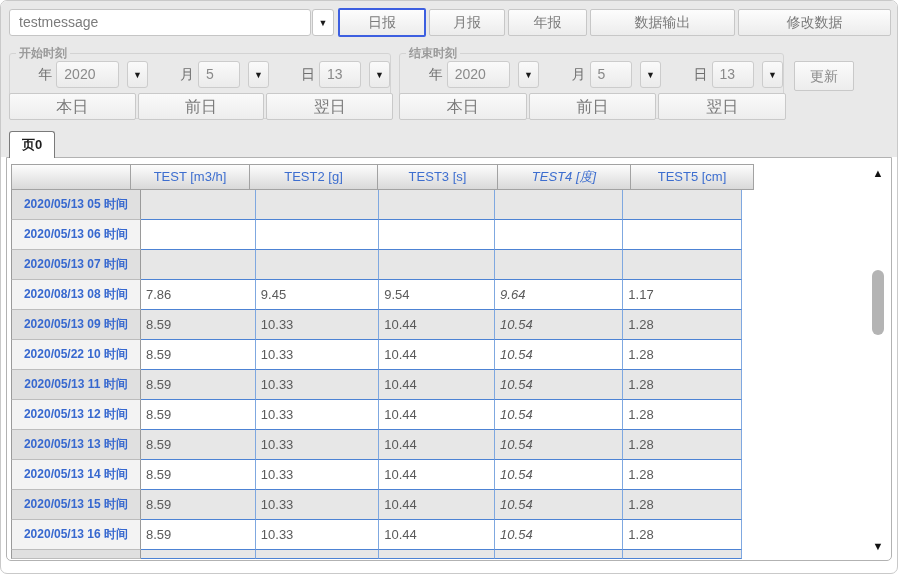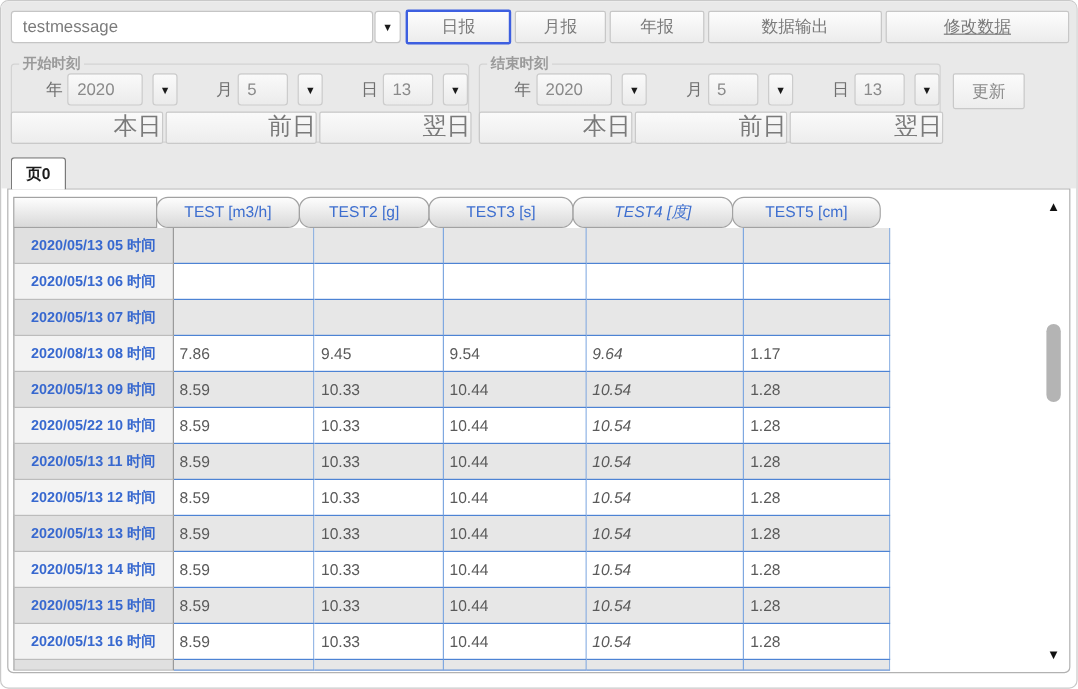--- a/index.html
+++ b/index.html
@@ -12,63 +12,63 @@
   .combo-text { position:absolute; left:8px; top:8px; width:302px; height:27px; background:#fff;
     border:1px solid #c5c5c5; border-radius:3px; color:#7b7b7b; font-size:14px; line-height:25px; padding-left:9px; }
   .combo-arrow { position:absolute; left:311px; top:8px; width:22px; height:27px; background:#fff;
     border:1px solid #c5c5c5; border-radius:3px; text-align:center; font-size:9px; color:#1a1a1a; line-height:26px; cursor:pointer; }
   .tbtn { position:absolute; top:8px; height:27px; background:linear-gradient(#fdfdfd,#ececec);
     border:1px solid #c7c7c7; border-radius:2px; color:#7a7a7a; font-size:14px; text-align:center; line-height:25px; cursor:pointer; }
   .btn-daily   { left:337px; width:88px; top:7px; height:29px; border:2px solid #3d5fe0; line-height:25px; }
   .btn-monthly { left:428px; width:76px; }
   .btn-yearly  { left:507px; width:79px; }
   .btn-output  { left:589px; width:145px; }
-  .btn-modify  { left:737px; width:153px;text-decoration:underline; }
+  .btn-modify  { left:737px; width:153px; }
 
   
   .fset { position:absolute; top:52px; height:66px; border:1px solid #d3d3d3; border-radius:3px;padding-left:44px; }
   .fs1 { left:8px; width:382px; }
   .fs2 { left:398px; width:385px; }
   .legend { position:absolute; top:-9px; left:6px; background:#e9e9e9; padding:0 3px;
     font-size:12px; font-weight:bold; color:#9a9a9a; }
   .sel-row { position:absolute; left:0; top:7px; width:100%; height:27px; display:flex; align-items:center; }
   .sel-label { color:#6f6f6f; font-size:14px; }
   .sel { height:27px; background:linear-gradient(#fafafa,#ebebeb); border:1px solid #cccccc; border-radius:3px;
     color:#8a8a8a; font-size:14px; line-height:25px; padding-left:7px; margin-left:4px; cursor:pointer; }
   .sel-arrow { width:22px; height:27px; margin-left:8px; background:linear-gradient(#fafafa,#ebebeb);
     border:1px solid #cccccc; border-radius:3px; text-align:center; font-size:9px; color:#1a1a1a; line-height:26px; cursor:pointer; }
   .w-year { width:66px; } .w-mon { width:44px; } .w-day { width:44px; }
   .sp-lead { width:30px; } .sp-mid { width:34px; }
 
   .daybtns { position:absolute; top:92px; height:27px; display:flex; gap:2px; }
   .db1 { left:8px; width:384px; } .db2 { left:398px; width:387px; }
   .dbtn { flex:1; background:linear-gradient(#fafafa,#ededed); border:1px solid #c9c9c9; border-radius:2px;
-    color:#7a7a7a; font-size:20px; text-align:right; line-height:25px; cursor:pointer; }
+    color:#7a7a7a; font-size:16px; text-align:center; line-height:25px; cursor:pointer; }
   .ubtn { position:absolute; left:793px; top:60px; width:60px; height:30px; background:linear-gradient(#fbfbfb,#ededed);
     border:1px solid #c9c9c9; border-radius:2px; color:#8a8a8a; font-size:14px; text-align:center; line-height:28px; cursor:pointer; }
 
   
   .tab { position:absolute; left:8px; top:130px; width:46px; height:27px; background:#fff;
     border:1px solid #7a7a7a; border-bottom:none; border-radius:3px 3px 0 0; z-index:3;
     font-size:13px; font-weight:bold; color:#1c1c1c; text-align:center; line-height:25px; cursor:pointer; }
   .panel { position:absolute; left:5px; top:156px; width:886px; height:404px; background:#fff;
     border:1px solid #b2b2b2; border-radius:0 0 5px 5px; z-index:2; }
 
   
   .thead { position:absolute; left:4px; top:6px; display:flex; }
   .th { height:26px; background:linear-gradient(#fdfdfd,#d9d9d9); border:1px solid #a2a2a2;
     color:#3d6ecf; font-size:13px; text-align:center; line-height:24px; }
-  .th + .th { margin-left:-1px;border-radius:10px; }
+  .th + .th { margin-left:-1px; }
   .tbody { position:absolute; left:4px; top:32px; width:731px; height:370px; overflow:hidden; }
   .tr { display:flex; height:30px; }
   .td { font-size:13px; line-height:29px; }
   .lab { width:136px; border-left:1px solid #9a9a9a; border-right:1px solid #9a9a9a; border-bottom:1px solid #bcbcbc;
     color:#3768cf; font-size:12px; font-weight:bold; text-align:center; }
   .dat { border-right:1px solid #7fa8e0; border-bottom:1px solid #4d83d4; color:#5a5a5a; padding-left:5px; }
-  .c1 { width:120px; } .c2 { width:109px; } .c3 { width:121px; } .c4 { width:134px;font-style:italic; } .c5 { width:124px; }
+  .c1 { width:120px; } .c2 { width:129px; } .c3 { width:121px; } .c4 { width:134px;font-style:italic; } .c5 { width:124px; }
   .even .dat { background:#ffffff; } .even .lab { background:#f3f3f3; }
   .odd  .dat { background:#e7e7e7; } .odd  .lab { background:#e0e0e0; }
   .partial { height:9px; overflow:hidden; }
 
   
   .sb-up, .sb-down { position:absolute; right:4px; width:18px; height:16px; text-align:center;
     font-size:11px; color:#111; line-height:16px; cursor:pointer; background:#fff; }
   .sb-up { top:7px; } .sb-down { bottom:6px; }
   .sb-thumb { position:absolute; right:7px; top:112px; width:12px; height:65px;
     background:#b4b4b4; border-radius:6px; cursor:grab; }

